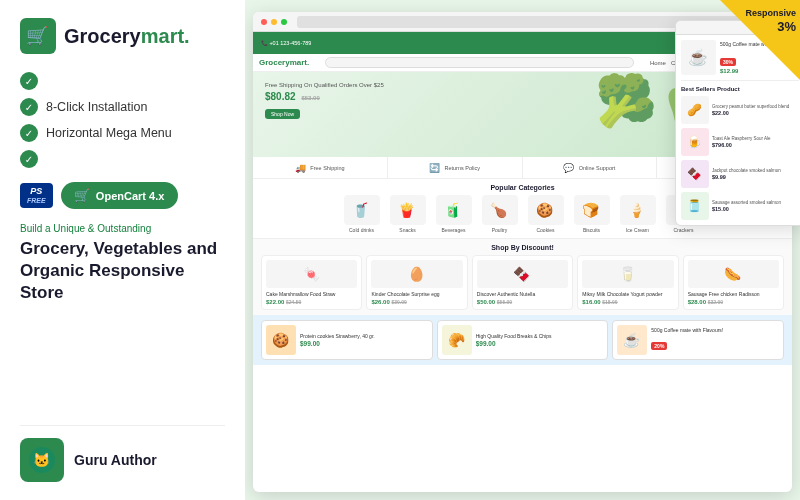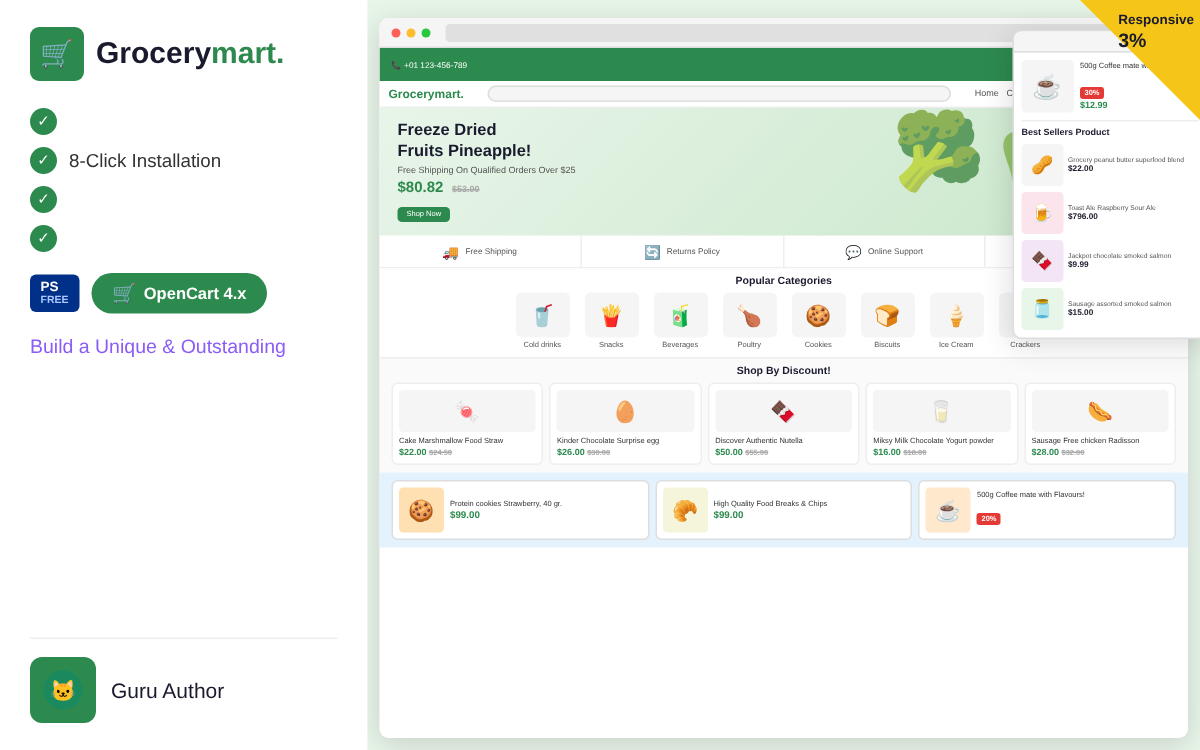--- a/index.html
+++ b/index.html
@@ -83,22 +83,23 @@
 
     .platform-ps {
       background: #003087;
       color: white;
       font-size: 9px;
       font-weight: 700;
       padding: 4px 7px;
       border-radius: 4px;
       display: flex;
       flex-direction: column;
-      align-items: flex-start;
+      align-items: center;
       line-height: 1.1;
+      font-style: italic;
     }
 
     .platform-ps .free-label {
       font-size: 7px;
       color: #aac8ff;
     }
 
     .platform-oc {
       background: #2d8a4e;
       color: white;
@@ -113,22 +114,22 @@
 
     .cart-icon-small {
       font-size: 13px;
     }
 
     .tagline {
       margin-bottom: 8px;
     }
 
     .tagline-sub {
-      font-size: 13px;
-      color: #8b5cf6;
+      font-size: 10px;
+      color: #15803d;
       margin-bottom: 4px;
     }
 
     .tagline-main {
       font-size: 17px;
       font-weight: 800;
       color: #1a1a2e;
       line-height: 1.3;
     }
 
@@ -147,21 +148,21 @@
       background: #2d8a4e;
       border-radius: 8px;
       display: flex;
       align-items: center;
       justify-content: center;
       font-size: 22px;
     }
 
     .author-name {
       font-size: 14px;
-      font-weight: 400;
+      font-weight: 700;
       color: #1a1a2e;
     }
 
     
     .preview-area {
       flex: 1;
       height: 500px;
       background: #e8f5e9;
       position: relative;
       overflow: hidden;
@@ -176,21 +177,21 @@
       height: 80px;
       background: #f5c518;
       clip-path: polygon(100% 0, 100% 100%, 0 0);
       z-index: 10;
     }
 
     .responsive-badge-text {
       position: absolute;
       top: 8px;
       right: 4px;
-      text-align: left;
+      text-align: right;
       z-index: 11;
       color: #1a1a2e;
       font-size: 9px;
       font-weight: 800;
       line-height: 1.2;
       margin-left: 32px;
     }
 
     
     .browser-mockup {
@@ -629,39 +630,41 @@
       <div class="features-list">
         <div class="feature-item">
           <div class="check-icon">✓</div>
         </div>
         <div class="feature-item">
           <div class="check-icon">✓</div>
           <span>8-Click Installation</span>
         </div>
         <div class="feature-item">
           <div class="check-icon">✓</div>
+          <span>Horizontal Mega Menu</span>
         </div>
         <div class="feature-item">
           <div class="check-icon">✓</div>
         </div>
       </div>
 
       <div class="platform-area">
         <div class="platform-ps">
           <span>PS</span>
           <span class="free-label">FREE</span>
         </div>
         <div class="platform-oc">
           <span class="cart-icon-small">🛒</span>
           <span>OpenCart 4.x</span>
         </div>
       </div>
 
       <div class="tagline">
         <div class="tagline-sub">Build a Unique &amp; Outstanding</div>
+        <div class="tagline-main">Grocery, Vegetables and Organic Responsive Store</div>
       </div>
     </div>
 
     <div class="author-area">
       <div class="author-avatar">
         <svg width="28" height="28" viewBox="0 0 28 28">
           <circle cx="14" cy="14" r="13" fill="#1a8a5e"></circle>
           <text x="14" y="19" text-anchor="middle" font-size="14" fill="white">🐱</text>
         </svg>
       </div>
@@ -702,21 +705,20 @@
           <span class="nav-item-small">Home</span>
           <span class="nav-item-small">Category</span>
           <span class="nav-item-small">Product List</span>
           <span class="nav-item-small">Top Deals</span>
           <span class="nav-item-small">Honey</span>
         </div>
       </div>
 
       <div class="hero-section">
         <div class="hero-text-area">
-          <div class="hero-title">Freeze Dried<br>Fruits Pineapple!</div>
           <div class="hero-subtitle">Free Shipping On Qualified Orders Over $25</div>
           <div class="hero-price">
             <span>$80.82</span>
             <span style="font-size:6px;color:#aaa;text-decoration:line-through;margin-left:3px;">$53.00</span>
           </div>
           <div class="hero-btn">Shop Now</div>
         </div>
         <div class="hero-veggie-img">🥦🫑🥕</div>
 
         <div style="position:absolute;right:60px;bottom:5px;font-size:20px;opacity:0.6;">🥚🍄</div>

